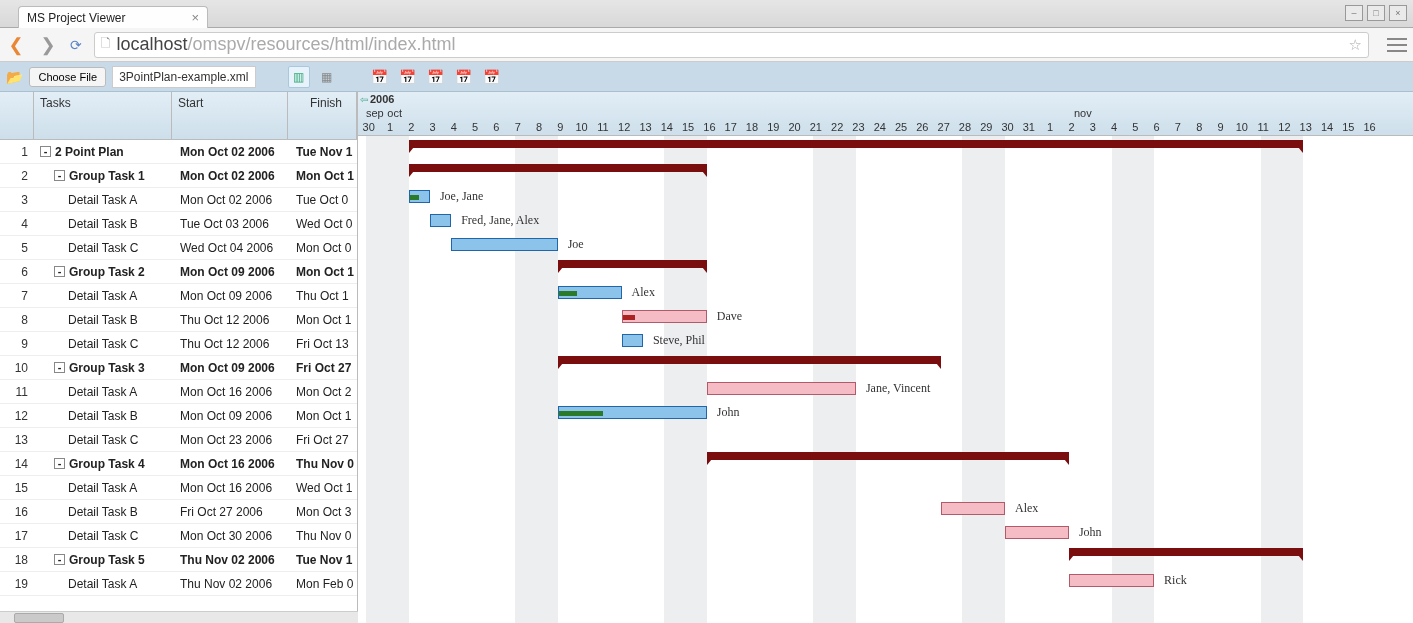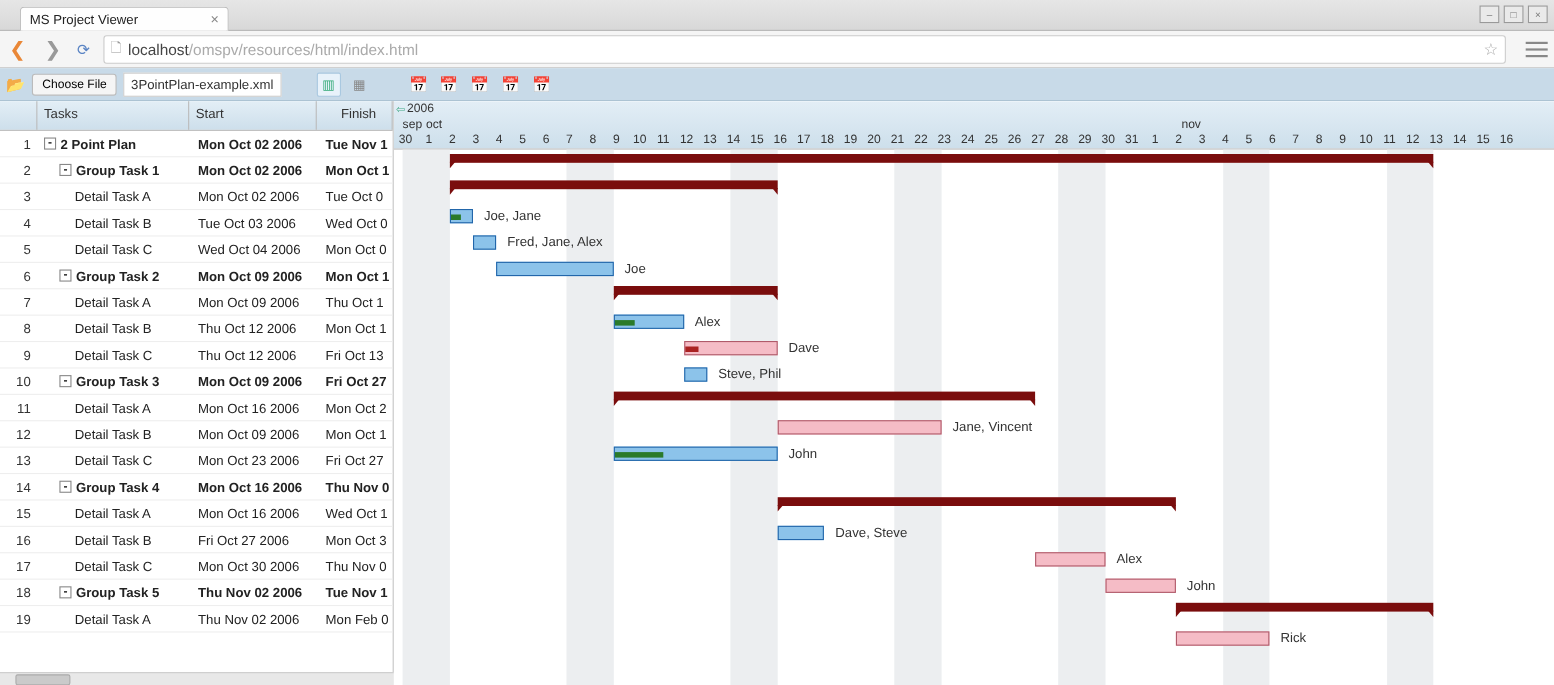--- a/index.html
+++ b/index.html
@@ -10,69 +10,69 @@
 .win-btn { width: 18px; height: 16px; border: 1px solid #999; background: #eaeaea; font-size: 9px; text-align: center; line-height: 14px; color: #777; }
 .tab { position: absolute; left: 18px; top: 6px; width: 190px; height: 22px; background: #fefefe; border: 1px solid #bbb; border-bottom: none; border-top-left-radius: 4px; border-top-right-radius: 4px; display: flex; align-items: center; padding: 0 8px; }
 .tab-close { margin-left: auto; color: #888; font-size: 13px; cursor: pointer; }
 
 .nav-bar { height: 34px; background: #f5f5f5; border-bottom: 1px solid #ccc; display: flex; align-items: center; padding: 0 6px; gap: 12px; }
 .nav-arrow { font-size: 18px; color: #999; width: 20px; text-align: center; cursor: pointer; }
 .nav-arrow.active { color: #e98737; }
 .reload { color: #5a84c4; font-size: 14px; cursor: pointer; }
 .url-bar { flex: 1; height: 26px; border: 1px solid #ccc; border-radius: 3px; background: #fff; display: flex; align-items: center; padding: 0 6px; gap: 6px; }
 .url-icon { color: #999; }
-.url-text { font-size: 14px; }
+.url-text { font-size: 18px; }
 .url-dim { color: #aaa; }
 .url-dark { color: #444; }
 .star { color: #aaa; margin-left: auto; font-size: 15px; }
 .menu-icon { width: 20px; height: 14px; display: flex; flex-direction: column; justify-content: space-between; margin-left: 6px; cursor: pointer; }
 .menu-icon span { height: 2px; background: #888; }
 
 .toolbar { height: 30px; background: #c8dae8; border-bottom: 1px solid #a9c0d1; display: flex; align-items: center; padding: 0 6px; gap: 6px; }
 .tb-icon { width: 22px; height: 22px; display: inline-flex; align-items: center; justify-content: center; cursor: pointer; border-radius: 2px; }
 .tb-icon.active { background: #e8f2fa; border: 1px solid #a9c8e0; }
 .tb-folder::before { content: "📂"; font-size: 14px; }
 .tb-cal { font-size: 14px; }
 .tb-sep { width: 20px; }
 .choose-btn { padding: 3px 8px; background: #f5f5f5; border: 1px solid #bbb; border-radius: 3px; font-size: 11px; cursor: pointer; }
 .filename { font-size: 12px; color: #333; padding: 3px 6px; background: #fff; border: 1px solid #ccc; }
 
 .content { display: flex; height: calc(100% - 28px - 34px - 30px); position: relative; }
 
 .task-pane { width: 358px; background: #fff; border-right: 1px solid #bbb; display: flex; flex-direction: column; }
-.task-header { display: flex; height: 27px; border-bottom: 1px solid #bbb; background: linear-gradient(#e3eef6, #cddfeb); }
+.task-header { display: flex; height: 48px; border-bottom: 1px solid #bbb; background: linear-gradient(#e3eef6, #cddfeb); }
 .task-header > div { padding: 4px 6px; font-size: 12px; color: #333; border-right: 1px solid #bbb; display: flex; align-items: flex-start; }
 .th-id { width: 34px; }
 .th-name { width: 138px; }
 .th-start { width: 116px; }
 .th-finish { flex: 1; margin-left: 16px; }
 
 .task-rows { overflow: hidden; flex: 1; }
 .task-row { display: flex; height: 24px; align-items: center; border-bottom: 1px solid #eee; }
 .task-row > div { padding: 0 6px; font-size: 12px; overflow: hidden; white-space: nowrap; }
 .tr-id { width: 34px; text-align: right; color: #333; }
 .tr-name { width: 140px; display: flex; align-items: center; }
 .tr-start { width: 116px; }
 .tr-finish { flex: 1; }
 .task-row.bold .tr-name, .task-row.bold .tr-start, .task-row.bold .tr-finish { font-weight: bold; }
 .expand { display: inline-block; width: 11px; height: 11px; border: 1px solid #888; background: #fff; text-align: center; line-height: 8px; font-size: 11px; margin-right: 4px; cursor: pointer; }
 
 .gantt { flex: 1; position: relative; overflow: hidden; background: #fff; }
 .gantt-header { position: relative; height: 44px; border-bottom: 1px solid #bbb; background: linear-gradient(#e3eef6, #cddfeb); }
-.gh-year { position: absolute; left: 12px; top: 1px; font-size: 11px; color: #333; font-weight: normal; }
+.gh-year { position: absolute; left: 12px; top: 1px; font-size: 11px; color: #333; font-weight: bold; }
 .gh-months { position: absolute; top: 15px; height: 14px; width: 100%; font-size: 11px; }
 .gh-month { position: absolute; color: #333; }
 .gh-days { position: absolute; top: 29px; height: 14px; width: 100%; font-size: 11px; display: flex; }
 .gh-day { flex: 0 0 21.3px; text-align: center; color: #333; }
 .arrow-left { position: absolute; left: 2px; top: 2px; font-size: 10px; color: #4a8; cursor: pointer; }
 
 .gantt-body { position: relative; height: calc(100% - 44px); }
 .weekend { position: absolute; top: 0; bottom: 0; background: #eceef0; }
 
-.grow { position: absolute; height: 24px; left: 0; right: 0; }
+.grow { position: absolute; height: 24px; left: 0; right: 0; font-family: Liberation Serif, serif; }
 
 .summary-bar { position: absolute; height: 8px; background: #7a0d0d; top: 4px; }
 .summary-bar::before, .summary-bar::after { content: ""; position: absolute; top: 7px; width: 0; height: 0; border-top: 6px solid #7a0d0d; }
 .summary-bar::before { left: 0; border-right: 5px solid transparent; }
 .summary-bar::after { right: 0; border-left: 5px solid transparent; }
 
 .task-bar { position: absolute; height: 13px; top: 6px; border: 1px solid #2266aa; background: #8cc3ea; }
 .task-bar.pink { border-color: #b05a6a; background: #f5bcc6; }
 .progress { position: absolute; height: 5px; top: 4px; background: #2a7a2a; }
 .progress.red { background: #aa2222; }
@@ -422,24 +422,20 @@
         </div>
         <div class="grow" style="top: 264px;">
           <div class="task-bar" style="left: 199.7px; width: 149.1px;">
             <div class="progress" style="left: 0px; width: 30%;"></div>
           </div>
           <span class="bar-label" style="left: 358.8px;">John</span>
         </div>
         <div class="grow" style="top: 312px;">
           <div class="summary-bar" style="left: 348.8px; width: 362.1px;"></div>
         </div>
-        <div class="grow" style="top: 336px;">
-          <div class="task-bar" style="left: 348.8px; width: 42.6px;"></div>
-          <span class="bar-label" style="left: 401.4px;">Dave, Steve</span>
-        </div>
         <div class="grow" style="top: 360px;">
           <div class="task-bar pink" style="left: 583.1px; width: 63.9px;"></div>
           <span class="bar-label" style="left: 657px;">Alex</span>
         </div>
         <div class="grow" style="top: 384px;">
           <div class="task-bar pink" style="left: 647px; width: 63.9px;"></div>
           <span class="bar-label" style="left: 720.9px;">John</span>
         </div>
         <div class="grow" style="top: 408px;">
           <div class="summary-bar" style="left: 710.9px; width: 234.3px;"></div>

